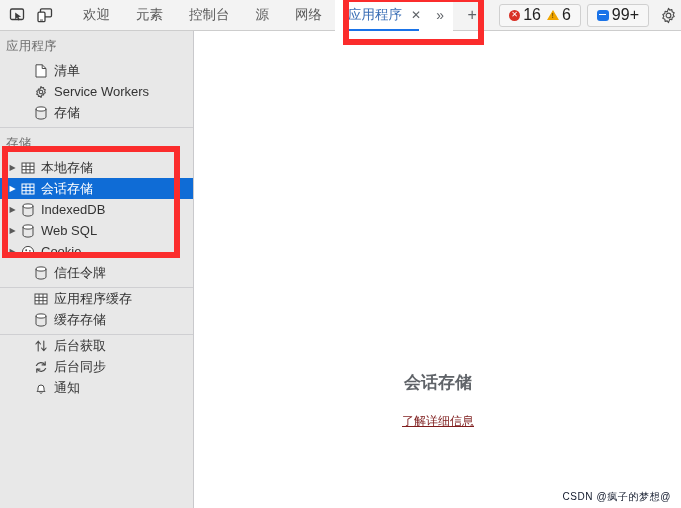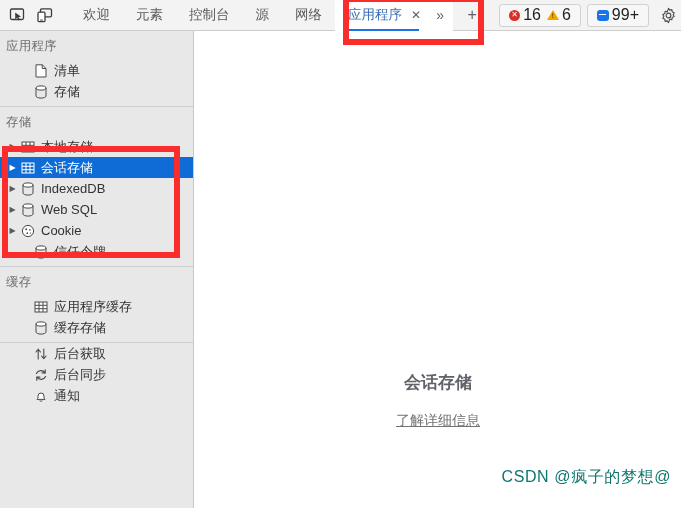--- a/index.html
+++ b/index.html
@@ -236,29 +236,29 @@
     width: 486px;
     text-align: center;
   }
   .empty-title {
     font-size: 17px;
     color: #5f6368;
     font-weight: bold;
     margin-bottom: 17px;
   }
   .empty-link {
-    font-size: 14px;
-    color: #737373;
+    font-size: 12px;
+    color: #7f1d1d;
   }
   .watermark {
     position: absolute;
     right: 10px;
-    bottom: 20px;
-    font-size: 16px;
-    color: #0f766e;
+    bottom: 4px;
+    font-size: 10px;
+    color: #0f172a;
     letter-spacing: 0.6px;
     white-space: nowrap;
   }
 
   
   .anno-box {
     position: absolute;
     border: 6px solid #fb2c2c;
     box-sizing: border-box;
     pointer-events: none;
@@ -348,20 +348,30 @@
     <span class="twisty empty">▶</span>
     <span class="row-icon">
       <svg width="12" height="14" viewBox="0 0 12 14">
         <path d="M1 .8h6.2L11 4.5V13H1z" fill="#fff" stroke="#4a4a4a" stroke-width="1"></path>
         <path d="M7.2.8V4.5H11" fill="none" stroke="#4a4a4a" stroke-width="1"></path>
       </svg>
     </span>
     <span class="row-label">清单</span>
   </div>
 
+  <div class="tree-row indent-1">
+    <span class="twisty empty">▶</span>
+    <span class="row-icon">
+      <svg width="14" height="14" viewBox="0 0 20 20">
+        <path d="M10 7.4a2.6 2.6 0 1 0 0 5.2 2.6 2.6 0 0 0 0-5.2z" fill="none" stroke="#4a4a4a" stroke-width="1.5"></path>
+        <path d="M10 2.2l1.4 1.9 2.3-.5.3 2.4 2.2.9-1.1 2.1 1.1 2.1-2.2.9-.3 2.4-2.3-.5L10 17.8l-1.4-1.9-2.3.5-.3-2.4-2.2-.9 1.1-2.1-1.1-2.1 2.2-.9.3-2.4 2.3.5z" fill="none" stroke="#4a4a4a" stroke-width="1.5" stroke-linejoin="round"></path>
+      </svg>
+    </span>
+    <span class="row-label">Service Workers</span>
+  </div>
 
   <div class="tree-row indent-1">
     <span class="twisty empty">▶</span>
     <span class="row-icon">
       <svg width="12" height="14" viewBox="0 0 12 14">
         <ellipse cx="6" cy="3" rx="5" ry="2.1" fill="#fff" stroke="#4a4a4a" stroke-width="1"></ellipse>
         <path d="M1 3v8c0 1.15 2.24 2.1 5 2.1s5-.95 5-2.1V3" fill="none" stroke="#4a4a4a" stroke-width="1"></path>
       </svg>
     </span>
     <span class="row-label">存储</span>
@@ -435,21 +445,20 @@
       <svg width="12" height="14" viewBox="0 0 12 14">
         <ellipse cx="6" cy="3" rx="5" ry="2.1" fill="#fff" stroke="#4a4a4a" stroke-width="1"></ellipse>
         <path d="M1 3v8c0 1.15 2.24 2.1 5 2.1s5-.95 5-2.1V3" fill="none" stroke="#4a4a4a" stroke-width="1"></path>
       </svg>
     </span>
     <span class="row-label">信任令牌</span>
   </div>
 
   <div class="sec-divider"></div>
 
-  <div class="section-title">缓存</div>
 
   <div class="tree-row indent-1">
     <span class="twisty empty">▶</span>
     <span class="row-icon">
       <svg width="14" height="14" viewBox="0 0 14 14">
         <rect x="1" y="2" width="12" height="10" fill="#fff" stroke="#4a4a4a" stroke-width="1"></rect>
         <path d="M1 5.3h12M1 8.7h12M5 2v10M9 2v10" stroke="#4a4a4a" stroke-width="1"></path>
       </svg>
     </span>
     <span class="row-label">应用程序缓存</span>

